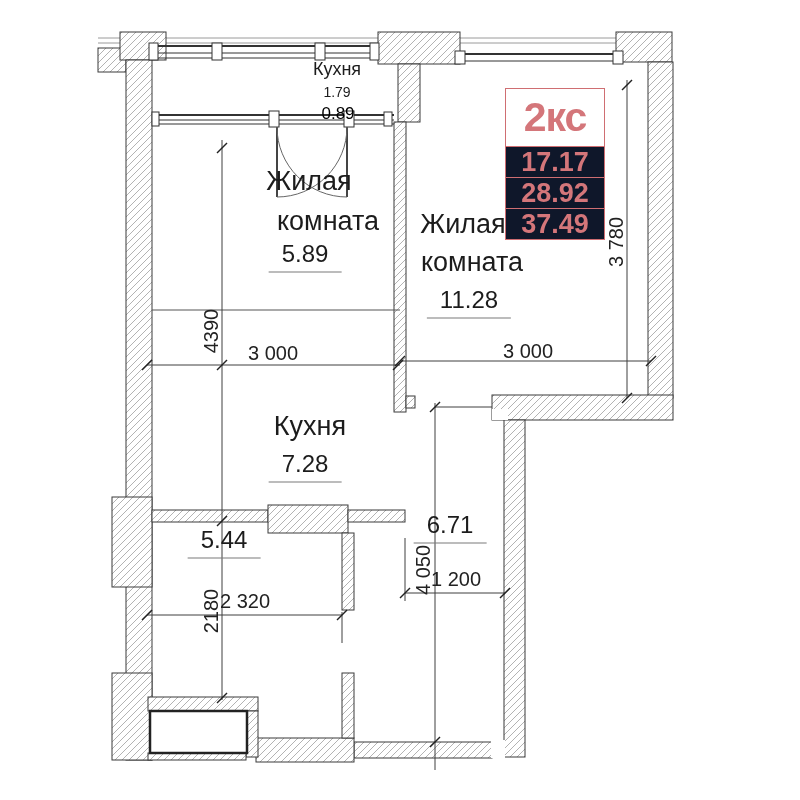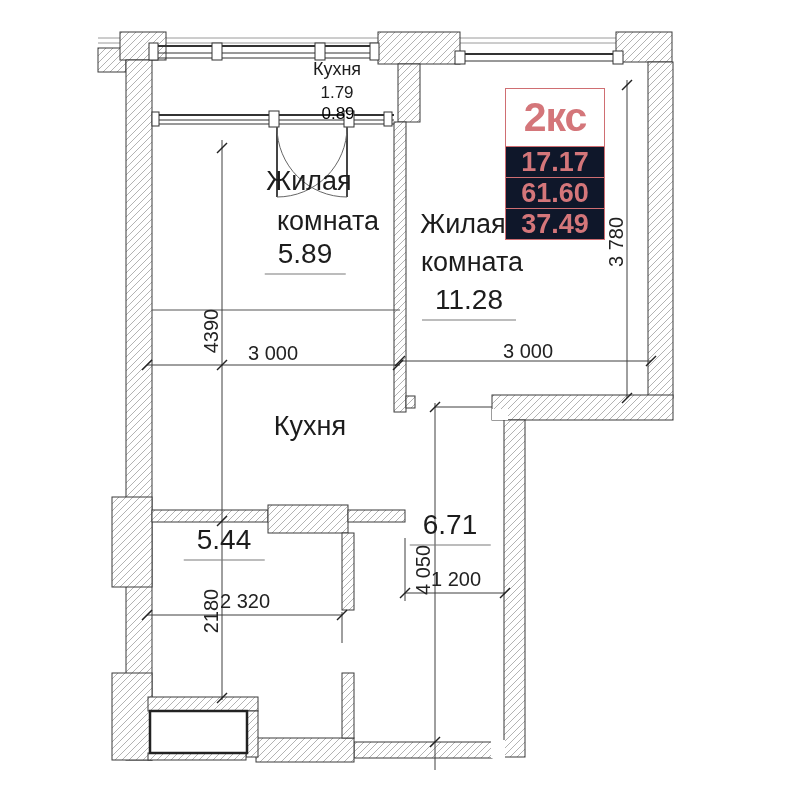--- a/index.html
+++ b/index.html
@@ -4,23 +4,23 @@
 <style>
   html,body{margin:0;padding:0;background:#ffffff;}
   .canvas{
     position:relative;width:800px;height:800px;background:#ffffff;
     font-family:"Liberation Sans",sans-serif;color:#1c1c1c;overflow:hidden;
   }
   .plan-svg{position:absolute;left:0;top:0;}
   .lbl{position:absolute;transform:translate(-50%,-50%);white-space:nowrap;line-height:1;}
   .rot{transform:translate(-50%,-50%) rotate(-90deg);}
   .room-name{font-size:27px;letter-spacing:0;}
-  .room-area{font-size:28px;padding:0 13px 6px;border-bottom:1.5px solid #7a7a7a;}
+  .room-area{font-size:24px;padding:0 13px 6px;border-bottom:1.5px solid #7a7a7a;}
   .loggia-name{font-size:18px;}
-  .loggia-area{font-size:17px;}
+  .loggia-area{font-size:14px;}
   .loggia-area2{font-size:17px;color:#000000;}
   .dim{font-size:20px;color:#222;}
   .stamp{position:absolute;left:505px;top:88px;width:100px;font-weight:bold;}
   .stamp-header{
     box-sizing:border-box;height:59px;border:1.6px solid #cf6e72;background:#fff;
     display:flex;align-items:center;justify-content:center;
     font-size:41px;color:#d4767a;letter-spacing:-1px;
   }
   .stamp-row{
     box-sizing:border-box;height:32px;margin-top:-1px;border:1.2px solid #cf6e72;background:#0f172a;
@@ -154,33 +154,34 @@
 
   <div class="lbl room-name" style="left:309px;top:181px;">Жилая</div>
   <div class="lbl room-name" style="left:328px;top:221px;">комната</div>
   <div class="lbl room-area" style="left:305px;top:257px;">5.89</div>
 
   <div class="lbl room-name" style="left:463px;top:224px;">Жилая</div>
   <div class="lbl room-name" style="left:472px;top:262px;">комната</div>
   <div class="lbl room-area" style="left:469px;top:303px;">11.28</div>
 
   <div class="lbl room-name" style="left:310px;top:426px;">Кухня</div>
+  <div class="lbl room-area" style="left:305px;top:467px;">7.28</div>
 
   <div class="lbl room-area" style="left:224px;top:543px;">5.44</div>
   <div class="lbl room-area" style="left:450px;top:528px;">6.71</div>
 
   <div class="lbl dim rot" style="left:211px;top:331px;">4390</div>
   <div class="lbl dim" style="left:273px;top:353px;">3 000</div>
   <div class="lbl dim" style="left:528px;top:351px;">3 000</div>
   <div class="lbl dim rot" style="left:616px;top:242px;">3 780</div>
   <div class="lbl dim rot" style="left:211px;top:611px;">2180</div>
   <div class="lbl dim" style="left:245px;top:601px;">2 320</div>
   <div class="lbl dim rot" style="left:423px;top:570px;">4 050</div>
   <div class="lbl dim" style="left:456px;top:579px;">1 200</div>
 
   <div class="stamp">
     <div class="stamp-header">2кс</div>
     <div class="stamp-row">17.17</div>
-    <div class="stamp-row">61.60</div>
+    <div class="stamp-row">28.92</div>
     <div class="stamp-row">37.49</div>
   </div>
 
 </div>
 
 </body></html>

